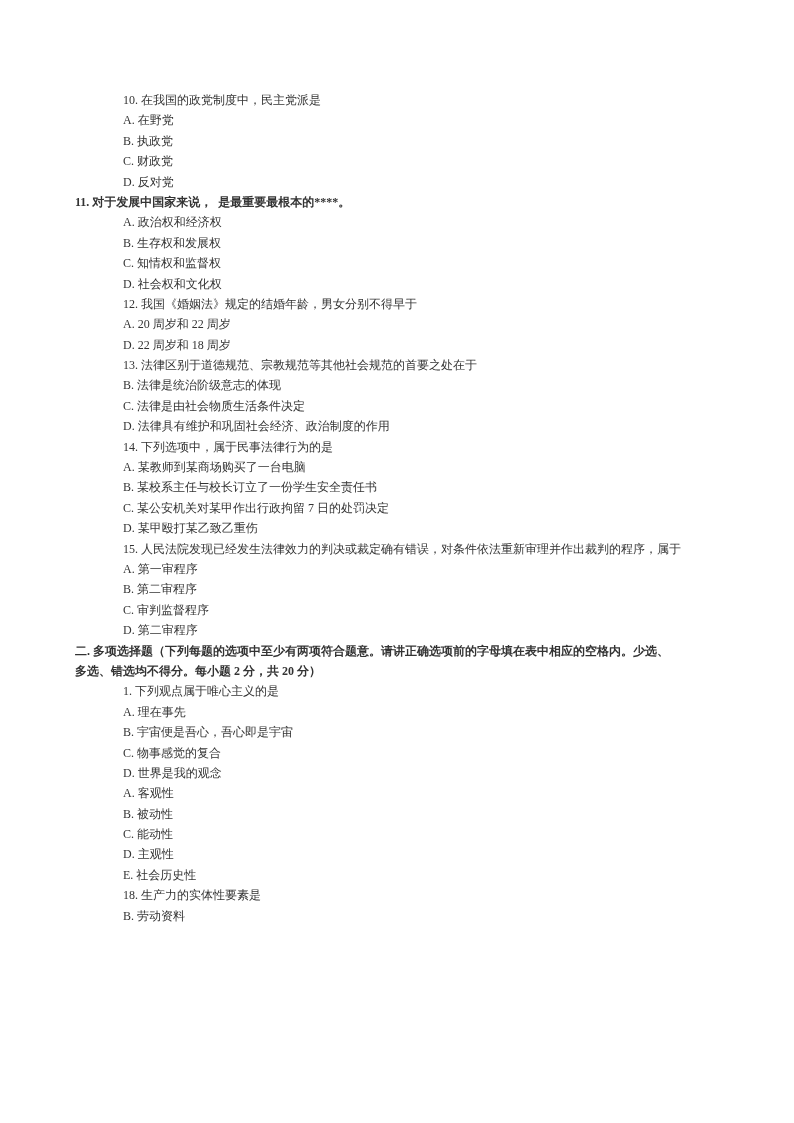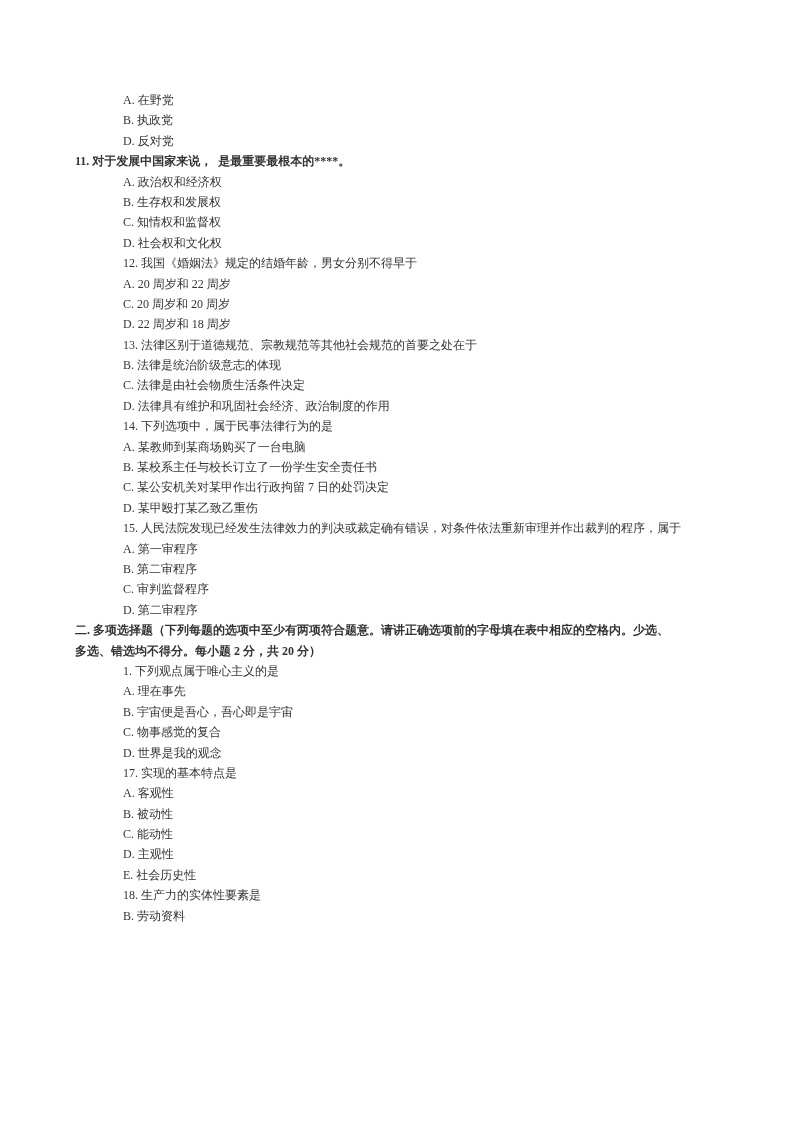--- a/index.html
+++ b/index.html
@@ -14,31 +14,32 @@
     line-height: 1.7;
   }
   .line { white-space: pre; }
   .indent1 { padding-left: 48px; }
   .indent0 { padding-left: 0px; font-weight: bold; }
 </style>
 </head>
 <body>
 
 <div id="doc">
+    <div class="line indent1">10. 在我国的政党制度中，民主党派是</div>
     <div class="line indent1">A. 在野党</div>
     <div class="line indent1">B. 执政党</div>
+    <div class="line indent1">C. 财政党</div>
     <div class="line indent1">D. 反对党</div>
     <div class="line indent0">11. 对于发展中国家来说，  是最重要最根本的****。</div>
     <div class="line indent1">A. 政治权和经济权</div>
     <div class="line indent1">B. 生存权和发展权</div>
     <div class="line indent1">C. 知情权和监督权</div>
     <div class="line indent1">D. 社会权和文化权</div>
     <div class="line indent1">12. 我国《婚姻法》规定的结婚年龄，男女分别不得早于</div>
     <div class="line indent1">A. 20 周岁和 22 周岁</div>
-    <div class="line indent1">C. 20 周岁和 20 周岁</div>
     <div class="line indent1">D. 22 周岁和 18 周岁</div>
     <div class="line indent1">13. 法律区别于道德规范、宗教规范等其他社会规范的首要之处在于</div>
     <div class="line indent1">B. 法律是统治阶级意志的体现</div>
     <div class="line indent1">C. 法律是由社会物质生活条件决定</div>
     <div class="line indent1">D. 法律具有维护和巩固社会经济、政治制度的作用</div>
     <div class="line indent1">14. 下列选项中，属于民事法律行为的是</div>
     <div class="line indent1">A. 某教师到某商场购买了一台电脑</div>
     <div class="line indent1">B. 某校系主任与校长订立了一份学生安全责任书</div>
     <div class="line indent1">C. 某公安机关对某甲作出行政拘留 7 日的处罚决定</div>
     <div class="line indent1">D. 某甲殴打某乙致乙重伤</div>
@@ -47,21 +48,20 @@
     <div class="line indent1">B. 第二审程序</div>
     <div class="line indent1">C. 审判监督程序</div>
     <div class="line indent1">D. 第二审程序</div>
     <div class="line indent0">二. 多项选择题（下列每题的选项中至少有两项符合题意。请讲正确选项前的字母填在表中相应的空格内。少选、</div>
     <div class="line indent0">多选、错选均不得分。每小题 2 分，共 20 分）</div>
     <div class="line indent1">1. 下列观点属于唯心主义的是</div>
     <div class="line indent1">A. 理在事先</div>
     <div class="line indent1">B. 宇宙便是吾心，吾心即是宇宙</div>
     <div class="line indent1">C. 物事感觉的复合</div>
     <div class="line indent1">D. 世界是我的观念</div>
-    <div class="line indent1">17. 实现的基本特点是</div>
     <div class="line indent1">A. 客观性</div>
     <div class="line indent1">B. 被动性</div>
     <div class="line indent1">C. 能动性</div>
     <div class="line indent1">D. 主观性</div>
     <div class="line indent1">E. 社会历史性</div>
     <div class="line indent1">18. 生产力的实体性要素是</div>
     <div class="line indent1">B. 劳动资料</div>
   </div>
 
 </body></html>

